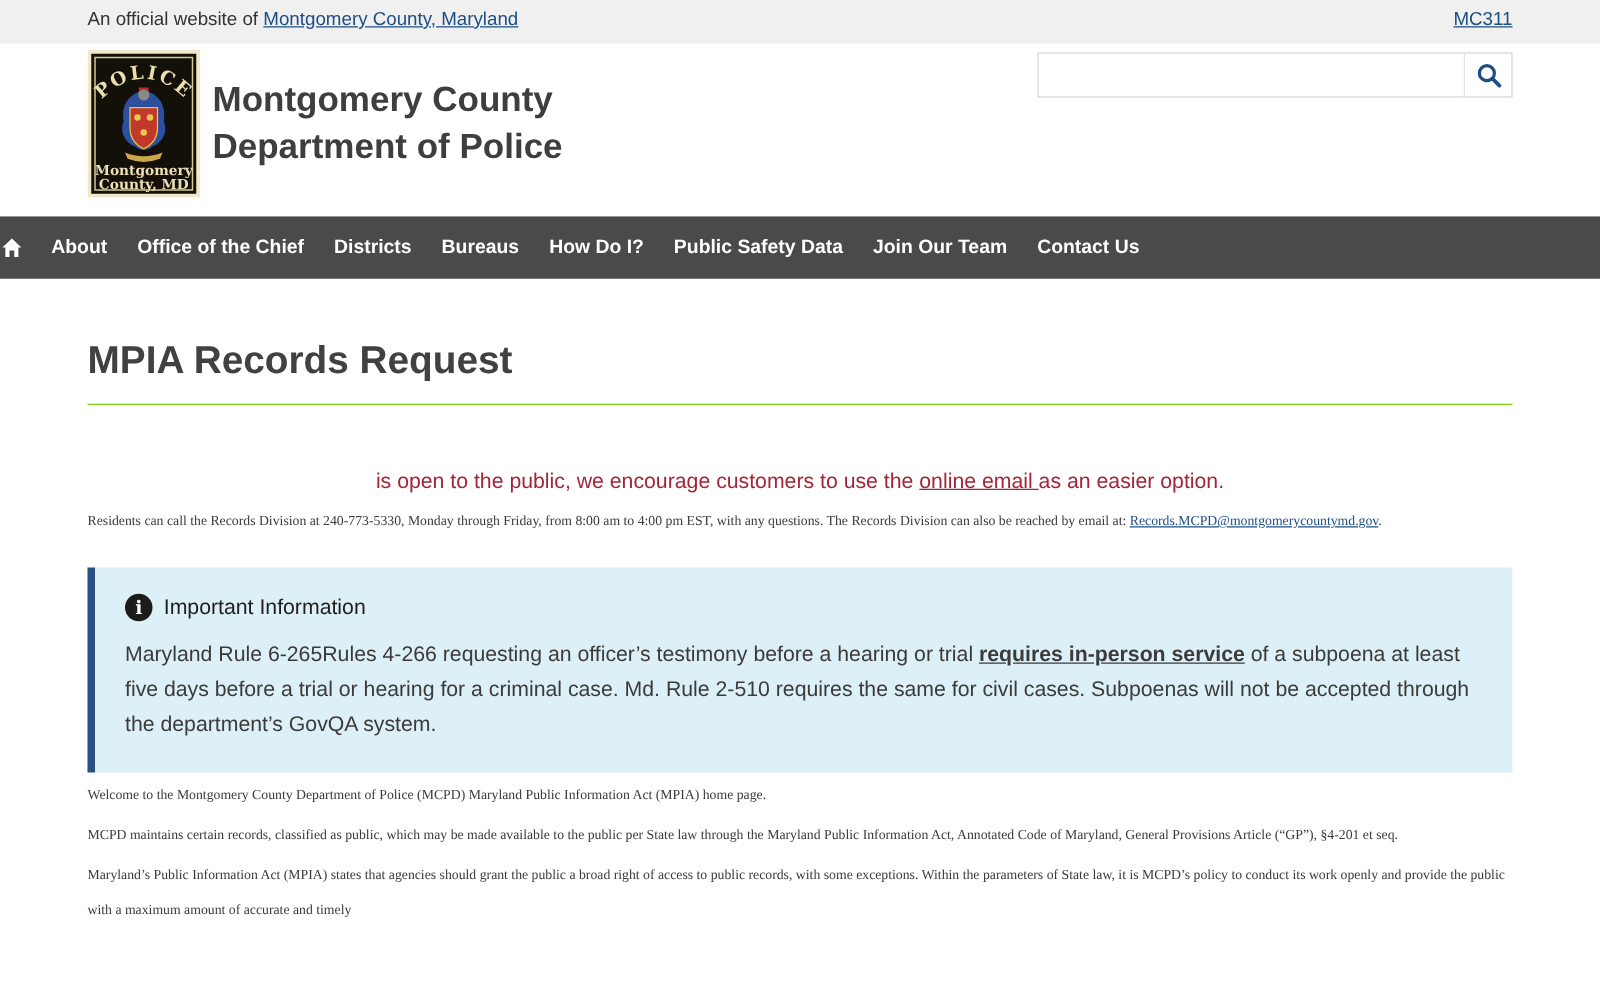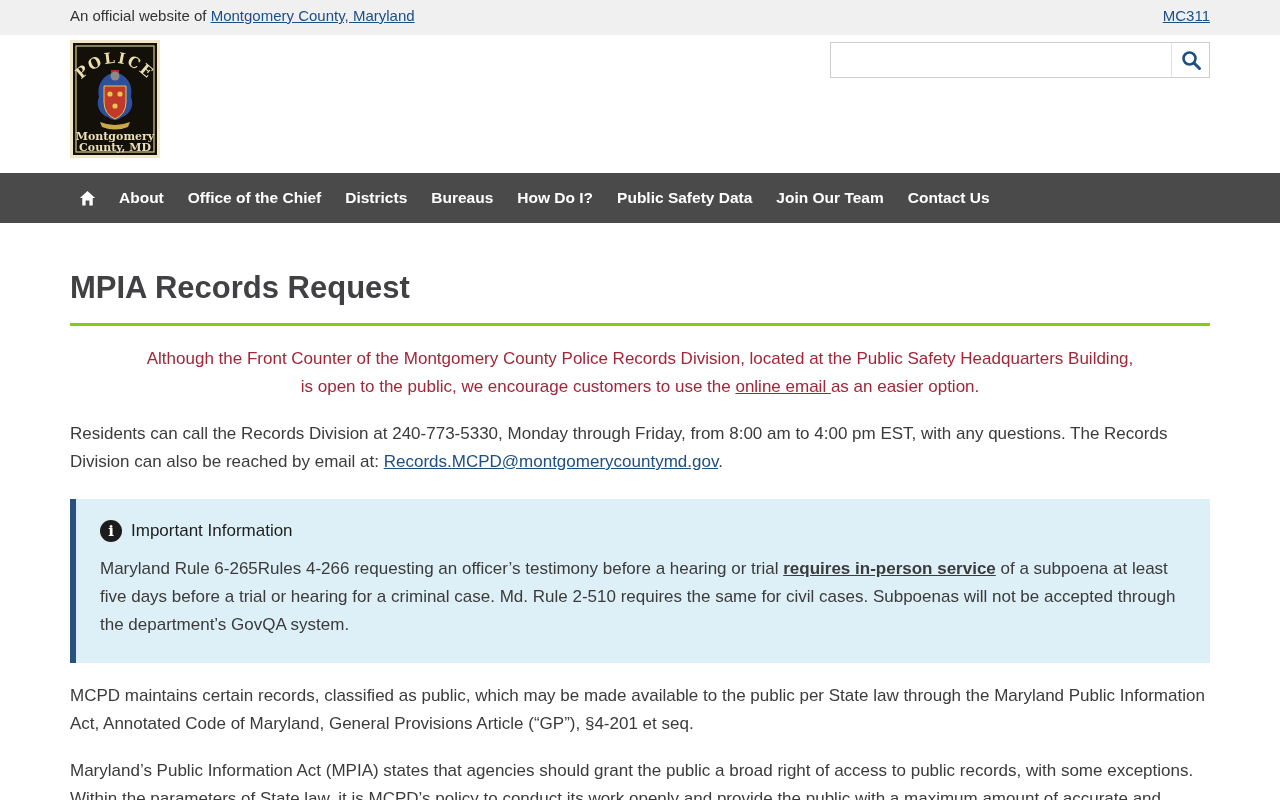--- a/index.html
+++ b/index.html
@@ -26,30 +26,30 @@
   .logo{position:absolute;left:70px;top:5px;display:block;width:90px;height:118px;cursor:pointer;}
   .site-title{position:absolute;left:170px;top:26px;font-size:28px;line-height:37px;font-weight:600;color:#3e3e3e;}
   .search-area{position:absolute;right:70px;top:7px;display:flex;width:380px;height:36px;border:1px solid #cfcfcf;background:#fff;}
   .search-input{flex:1;border:none;outline:none;height:34px;padding:0 10px;font-size:15px;color:#333;}
   .search-button{width:38px;height:34px;border:none;border-left:1px solid #e2e2e2;background:#fff;display:flex;align-items:center;justify-content:center;cursor:pointer;}
   .translate-row{position:absolute;right:73px;top:85px;display:flex;align-items:center;}
   .translate-label{font-size:16px;font-weight:700;color:#333;margin-right:10px;}
   .lang-select{width:236px;height:31px;border:2px solid var(--accent-blue);background:#fff;display:flex;align-items:center;justify-content:space-between;padding:0 8px 0 10px;font-size:15px;color:#555;cursor:pointer;}
 
   
-  nav{background:var(--nav-bg);height:50px;display:flex;align-items:center;padding-left:78px;}
+  nav{background:var(--nav-bg);height:50px;display:flex;align-items:center;}
   nav a{color:#fff;font-size:15.5px;font-weight:700;text-decoration:none;margin-right:24px;cursor:pointer;display:flex;align-items:center;}
   nav a.home{margin-right:22px;}
 
   
   main{width:1140px;margin:0 auto;}
-  h1{font-size:31px;font-weight:700;color:var(--heading-gray);margin-top:47px;padding-bottom:17px;border-bottom:3px solid #84cc16;}
+  h1{font-size:31px;font-weight:700;color:var(--heading-gray);margin-top:47px;padding-bottom:17px;border-bottom:1px solid #84cc16;}
   .notice{margin-top:19px;text-align:center;color:var(--alert-red);font-size:17px;line-height:28px;}
   .notice a{color:var(--alert-red);text-decoration:underline;cursor:pointer;}
-  .body-p{font-size:17px;line-height:28px;color:var(--body-text);margin-top:19px;}
+  .body-p{font-size:11px;line-height:28px;color:var(--body-text);margin-top:4px;font-family:Liberation Serif, serif;}
   .body-p a, .email-link{color:var(--accent-blue);text-decoration:underline;cursor:pointer;}
 
   .callout{margin-top:23px;background:var(--callout-bg);border-left:6px solid var(--callout-border);padding:21px 30px 24px 24px;}
   .callout-head{display:flex;align-items:center;}
   .info-icon{width:22px;height:22px;border-radius:50%;background:#1c1c1c;color:#fff;font-family:"DejaVu Serif","Liberation Serif",serif;font-weight:700;font-size:15px;display:flex;align-items:center;justify-content:center;flex:0 0 22px;}
   .callout-title{font-size:17px;font-weight:400;color:#1e1e1e;margin-left:9px;}
   .callout-body{font-size:17px;line-height:28px;color:var(--body-text);margin-top:13px;}
   .callout-body a{color:var(--body-text);font-weight:700;text-decoration:underline;cursor:pointer;margin-top:40px;}
 </style>
 </head>
@@ -82,20 +82,24 @@
       <path d="M34 46 L56 46 L56 62 Q56 74 45 79 Q34 74 34 62 Z" fill="#c0392b" stroke="#e8c84c" stroke-width="1"></path>
       <circle cx="40" cy="54" r="2.6" fill="#e8c84c"></circle>
       <circle cx="50" cy="54" r="2.6" fill="#e8c84c"></circle>
       <circle cx="45" cy="66" r="2.6" fill="#e8c84c"></circle>
       <path d="M30 82 Q45 88 60 82 L58 87 Q45 92 32 87 Z" fill="#caa84a"></path>
       <text x="45" y="100" text-anchor="middle" font-family="DejaVu Serif, Liberation Serif, serif" font-size="11" font-weight="bold" fill="#ecdfb3">Montgomery</text>
       <text x="45" y="111" text-anchor="middle" font-family="DejaVu Serif, Liberation Serif, serif" font-size="11" font-weight="bold" fill="#ecdfb3">County, MD</text>
     </svg>
   </a>
 
+  <div class="site-title">
+    <div>Montgomery County</div>
+    <div>Department of Police</div>
+  </div>
 
   <div class="search-area">
     <input class="search-input" type="text" value="" style="">
     <button class="search-button">
       <svg width="22" height="22" viewBox="0 0 22 22">
         <circle cx="9.5" cy="9.5" r="6" fill="none" stroke="#1d4e84" stroke-width="2.6"></circle>
         <line x1="14" y1="14" x2="19.5" y2="19.5" stroke="#1d4e84" stroke-width="3" stroke-linecap="round"></line>
       </svg>
     </button>
   </div>
@@ -115,33 +119,34 @@
   <a>How Do I?</a>
   <a>Public Safety Data</a>
   <a>Join Our Team</a>
   <a>Contact Us</a>
 </nav>
 
 <main>
   <h1>MPIA Records Request</h1>
 
   <p class="notice">
-    <span>Although the Front Counter of the Montgomery County Police Records Division, located at the Public Safety Headquarters Building,</span><br>
+    <br>
     <span>is open to the public, we encourage customers to use the  </span><a>online email </a><span>as an easier option.</span>
   </p>
 
   <p class="body-p">
     <span>Residents can call the Records Division at 240-773-5330, Monday through Friday, from 8:00 am to 4:00 pm EST, with any questions. The Records Division can also be reached by email at: </span><a class="email-link">Records.MCPD@montgomerycountymd.gov</a><span>.</span>
   </p>
 
   <div class="callout">
     <div class="callout-head">
       <span class="info-icon">i</span>
       <span class="callout-title">Important Information</span>
     </div>
     <p class="callout-body">
       <span>Maryland Rule 6-265Rules 4-266 requesting an officer’s testimony before a hearing or trial </span><a>requires in-person service</a><span> of a subpoena at least five days before a trial or hearing for a criminal case. Md. Rule 2-510 requires the same for civil cases. Subpoenas will not be accepted through the department’s GovQA system.</span>
     </p>
   </div>
 
+  <p class="body-p">Welcome to the Montgomery County Department of Police (MCPD) Maryland Public Information Act (MPIA) home page.</p>
   <p class="body-p">MCPD maintains certain records, classified as public, which may be made available to the public per State law through the Maryland Public Information Act, Annotated Code of Maryland, General Provisions Article (“GP”), §4-201 et seq.</p>
   <p class="body-p">Maryland’s Public Information Act (MPIA) states that agencies should grant the public a broad right of access to public records, with some exceptions. Within the parameters of State law, it is MCPD’s policy to conduct its work openly and provide the public with a maximum amount of accurate and timely</p>
 </main>
 
 </body></html>

